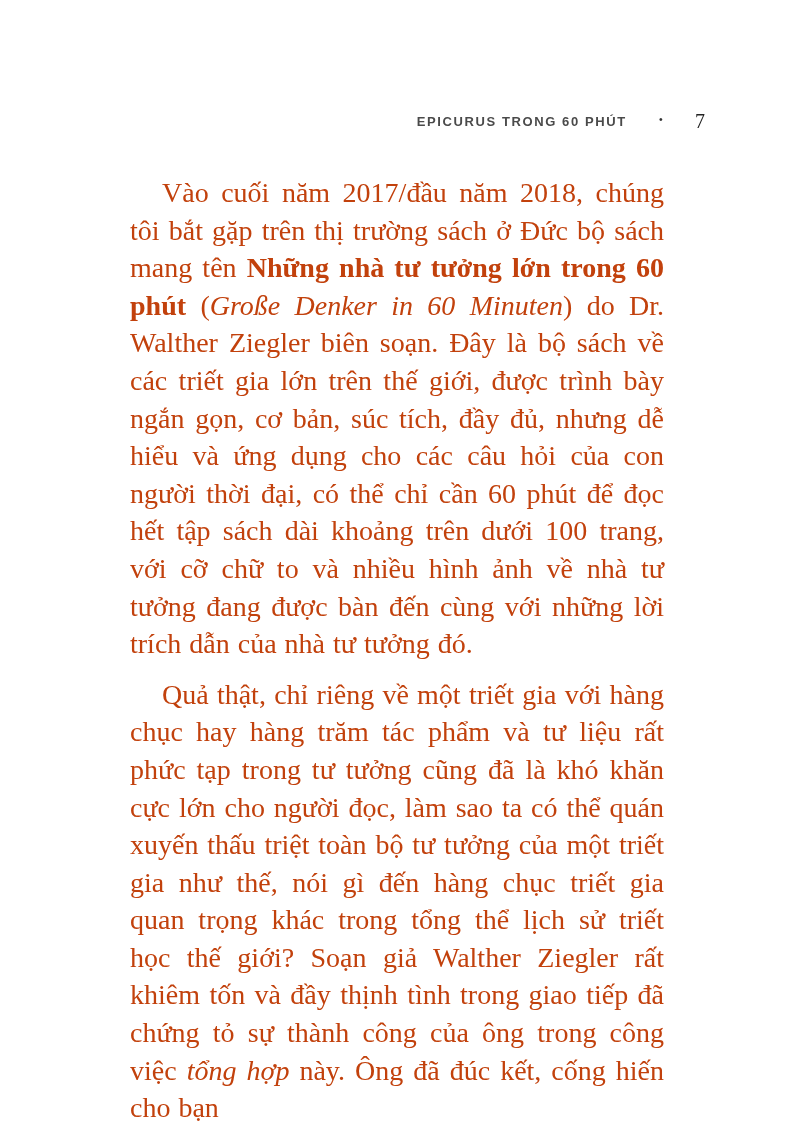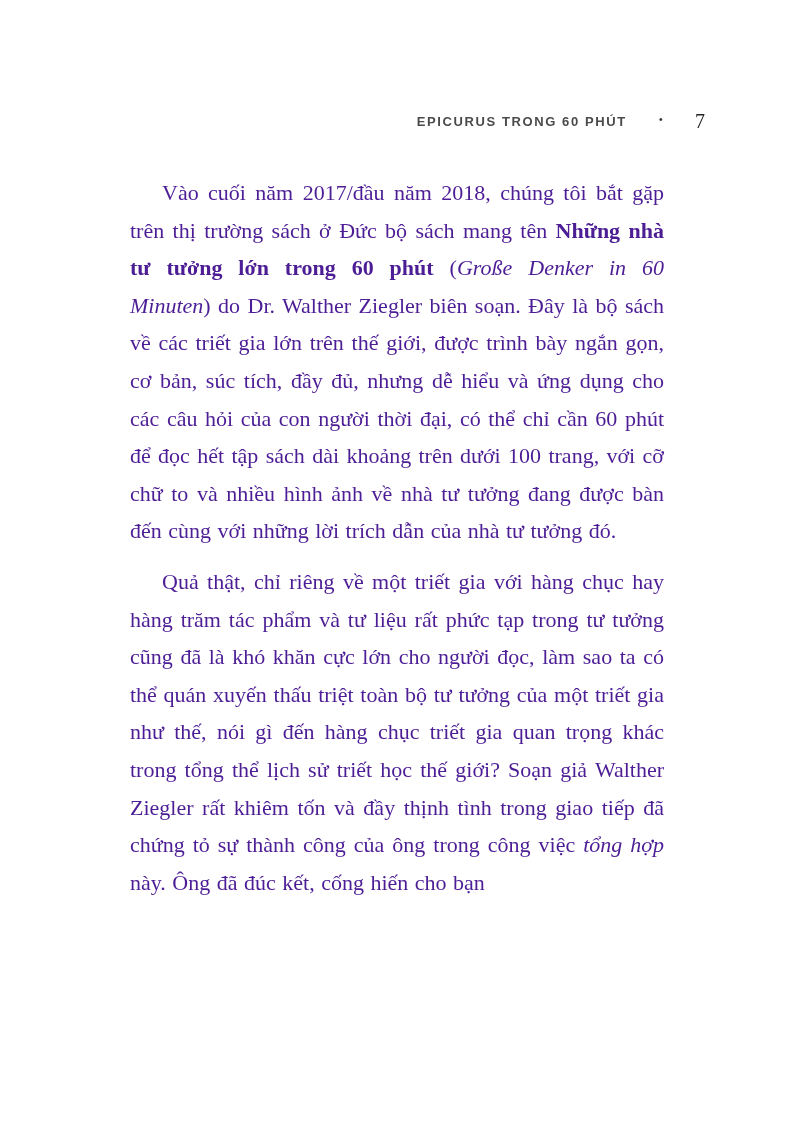--- a/index.html
+++ b/index.html
@@ -45,25 +45,25 @@
       color: #222222;
     }
     .page-body {
       position: absolute;
       top: 174px;
       left: 130px;
       width: 534px;
     }
     .para {
       margin: 0 0 13px 0;
-      font-size: 22px;
+      font-size: 28px;
       line-height: 37.6px;
       text-align: justify;
       text-indent: 32px;
-      color: #4c1d95;
+      color: #c2410c;
       word-spacing: 1px;
     }
     .seg-normal { font-style: normal; font-weight: normal; }
     .seg-bold   { font-weight: bold; }
     .seg-italic { font-style: italic; }
   </style>
 </head>
 <body>
 
 <div class="book-page">

